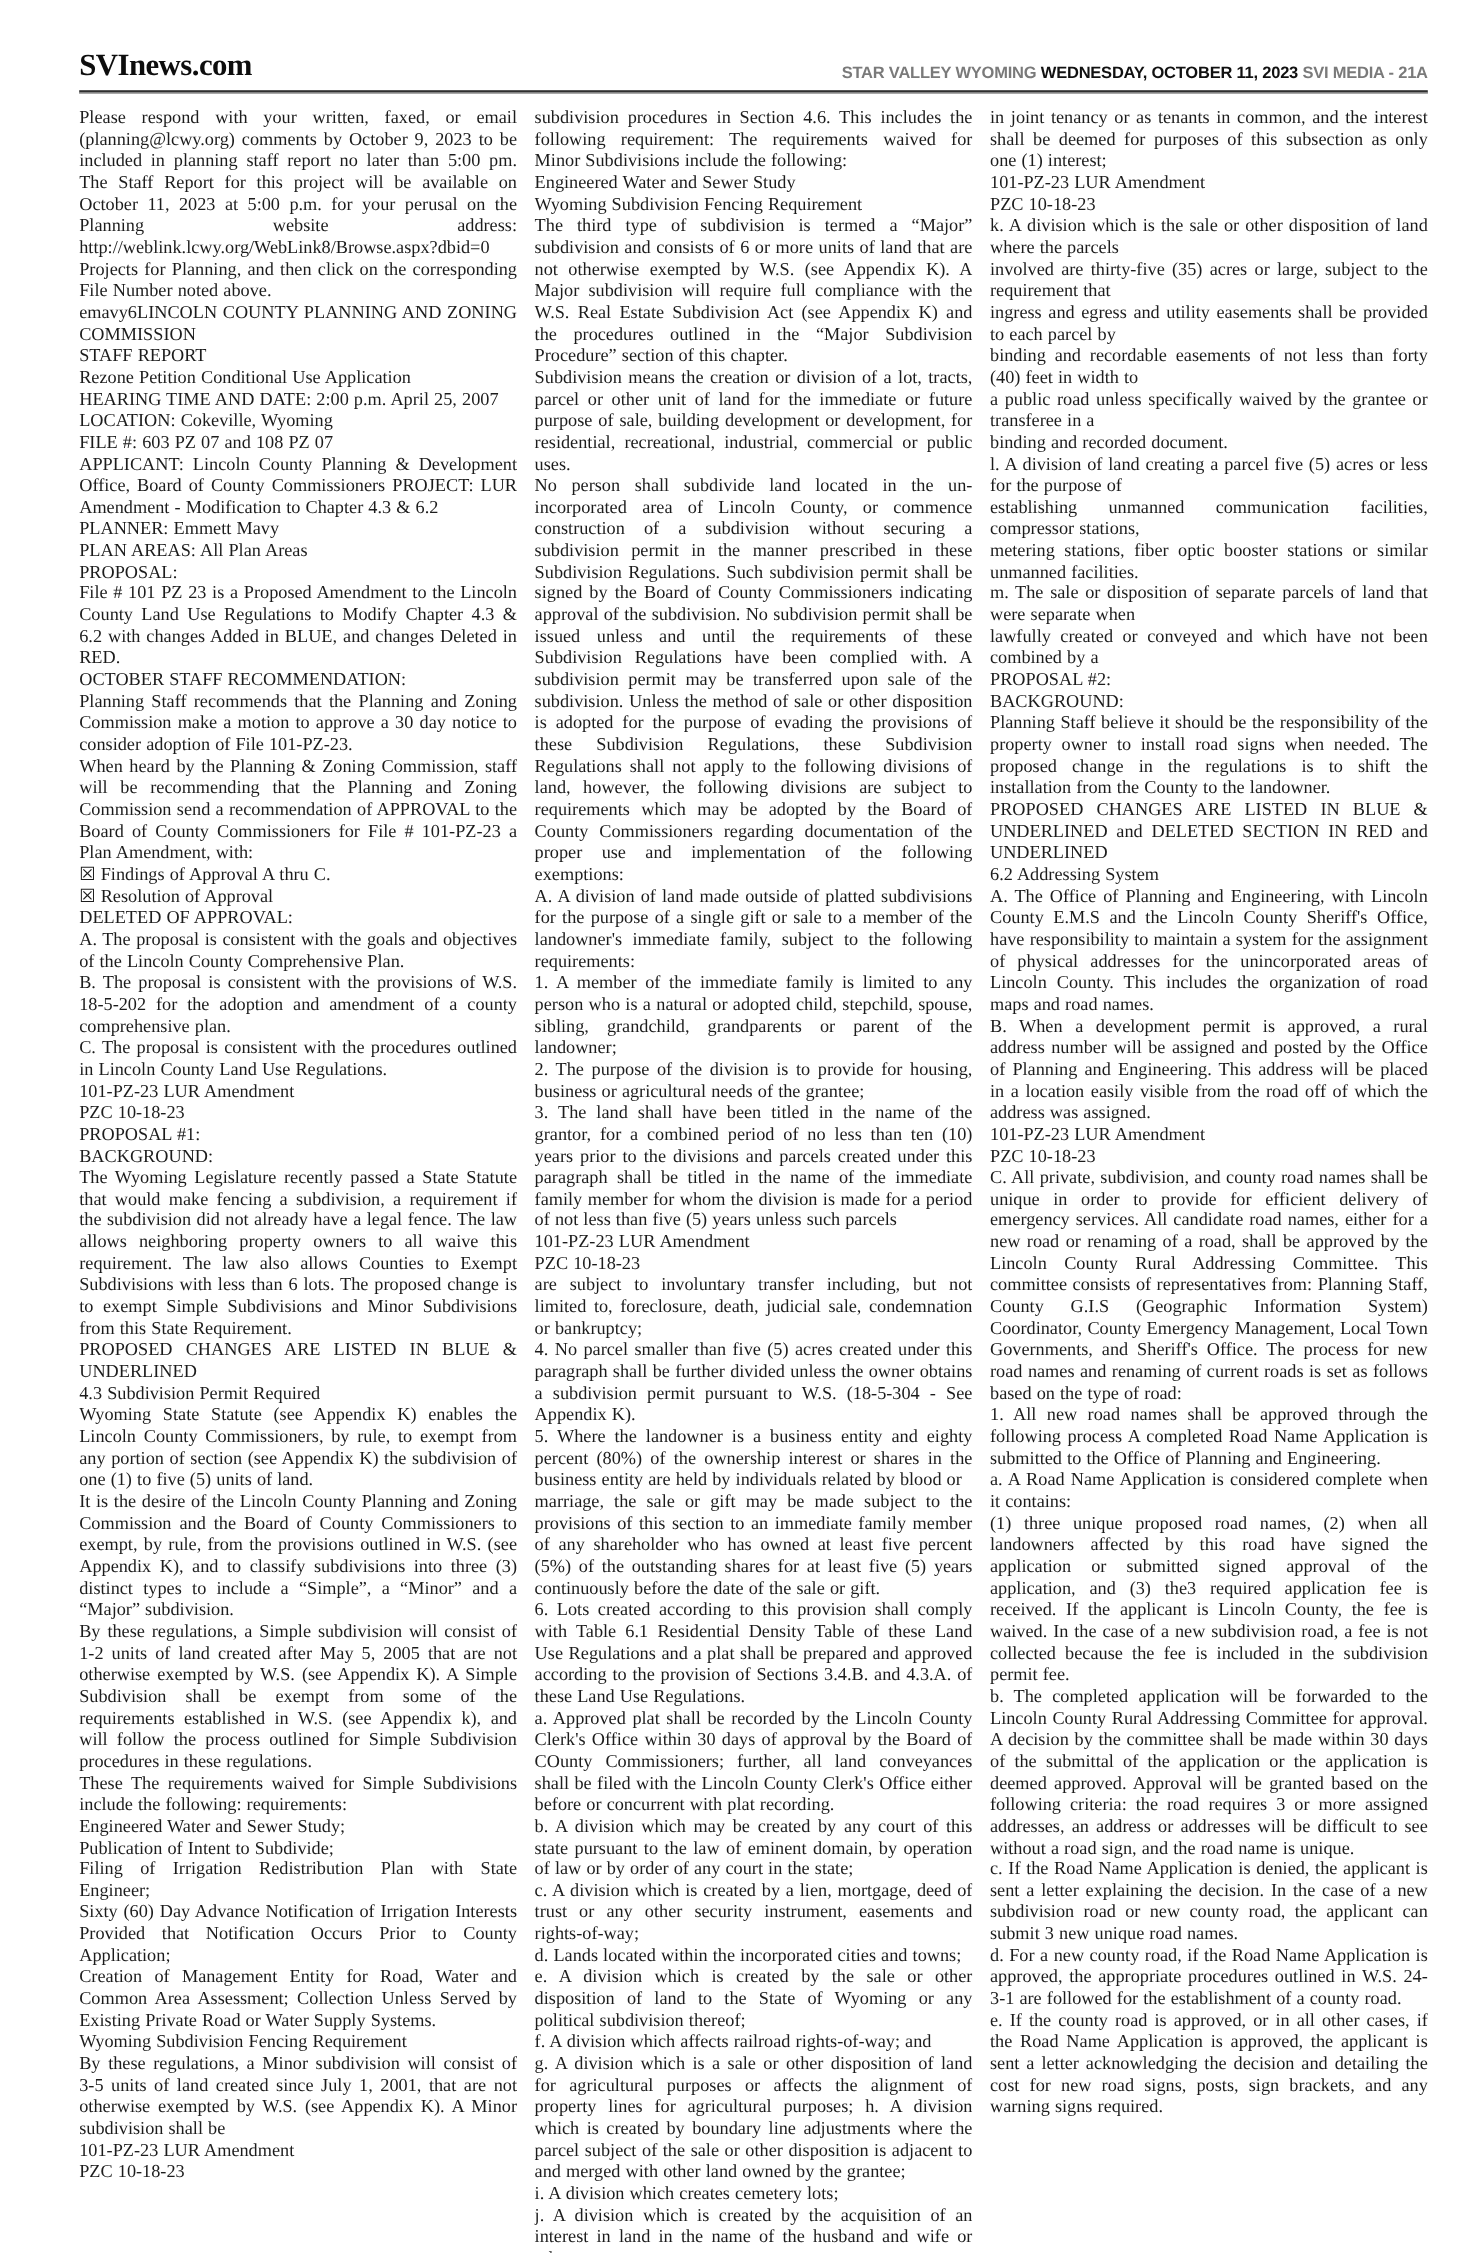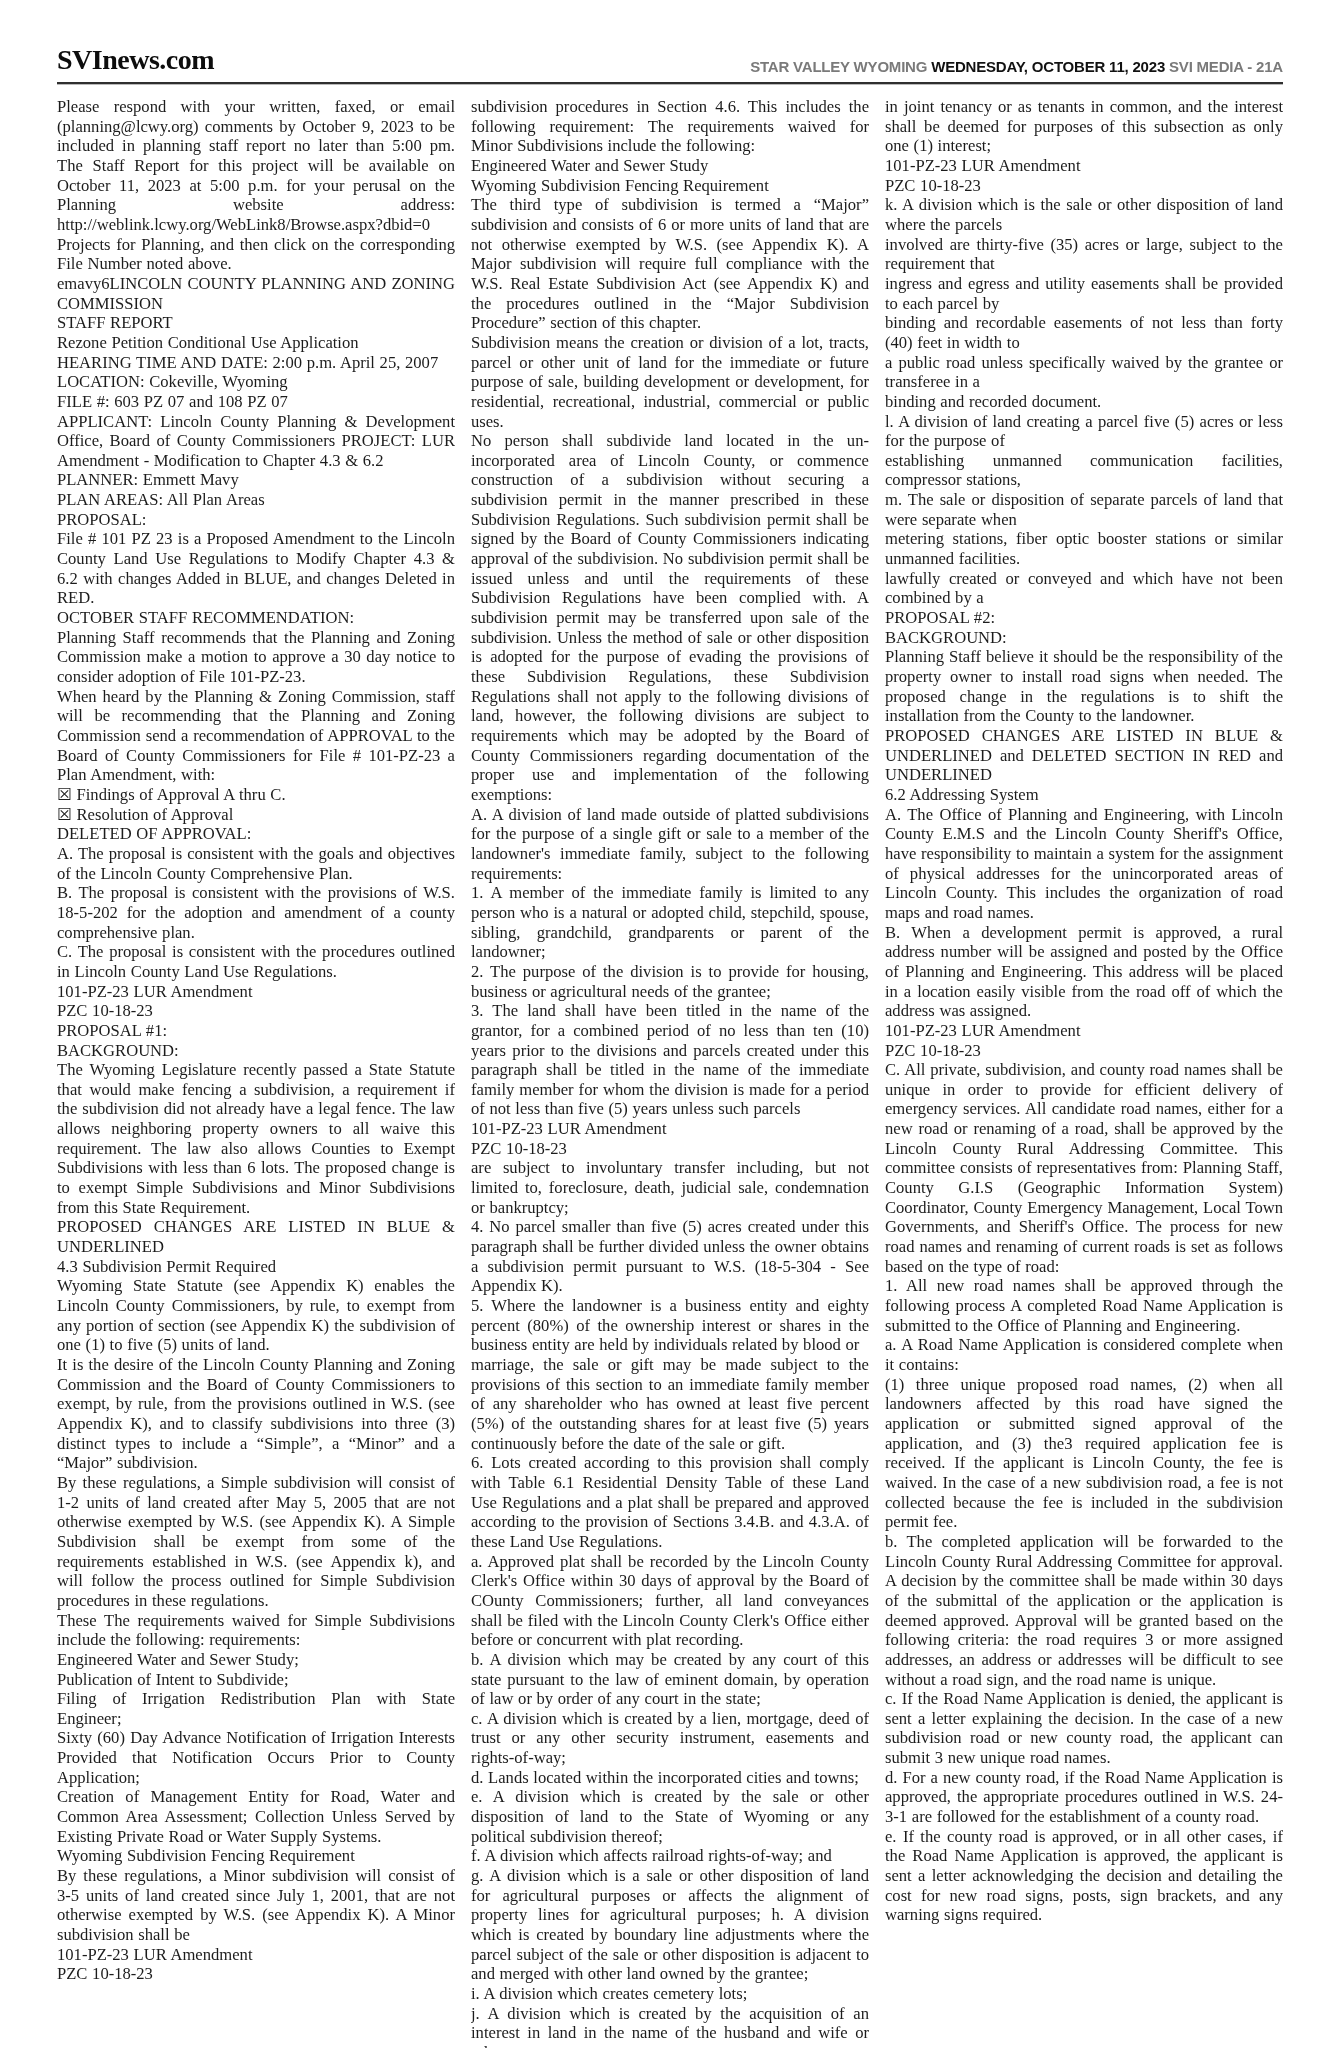--- a/index.html
+++ b/index.html
@@ -5,21 +5,21 @@
   html,body{margin:0;padding:0;}
   body{
     width:1325px;height:2048px;
     background:#ffffff;
     font-family:"Liberation Serif","DejaVu Serif",serif;
     color:#1c1c1c;
     position:relative;
     overflow:hidden;
   }
   .page{
-    position:absolute;left:57px;top:0;width:1226px;height:1480px;
+    position:absolute;left:72px;top:0;width:1226px;height:1480px;
   }
   .masthead-row{
     display:flex;align-items:flex-end;justify-content:space-between;
     padding-top:46px;
   }
   .masthead{
     font-family:"Liberation Serif","DejaVu Serif",serif;
     font-weight:700;font-size:28px;letter-spacing:-0.5px;color:#0d0d0d;
     line-height:1;
   }
@@ -152,22 +152,22 @@
         <p>101-PZ-23 LUR Amendment</p>
         <p>PZC 10-18-23</p>
         <p>k. A division which is the sale or other disposition of land where the parcels</p>
         <p>involved are thirty-five (35) acres or large, subject to the requirement that</p>
         <p>ingress and egress and utility easements shall be provided to each parcel by</p>
         <p>binding and recordable easements of not less than forty (40) feet in width to</p>
         <p>a public road unless specifically waived by the grantee or transferee in a</p>
         <p>binding and recorded document.</p>
         <p>l. A division of land creating a parcel five (5) acres or less for the purpose of</p>
         <p>establishing unmanned communication facilities, compressor stations,</p>
+        <p>metering stations, fiber optic booster stations or similar unmanned facilities.</p>
         <p>m. The sale or disposition of separate parcels of land that were separate when</p>
-        <p>metering stations, fiber optic booster stations or similar unmanned facilities.</p>
         <p>lawfully created or conveyed and which have not been combined by a</p>
         <p>PROPOSAL #2:</p>
         <p>BACKGROUND:</p>
         <p>Planning Staff believe it should be the responsibility of the property owner to install road signs when needed. The proposed change in the regulations is to shift the installation from the County to the landowner.</p>
         <p>PROPOSED CHANGES ARE LISTED IN BLUE &amp; UNDERLINED and DELETED SECTION IN RED and UNDERLINED</p>
         <p>6.2 Addressing System</p>
         <p>A. The Office of Planning and Engineering, with Lincoln County E.M.S and the Lincoln County Sheriff's Office, have responsibility to maintain a system for the assignment of physical addresses for the unincorporated areas of Lincoln County. This includes the organization of road maps and road names.</p>
         <p>B. When a development permit is approved, a rural address number will be assigned and posted by the Office of Planning and Engineering. This address will be placed in a location easily visible from the road off of which the address was assigned.</p>
         <p>101-PZ-23 LUR Amendment</p>
         <p>PZC 10-18-23</p>

